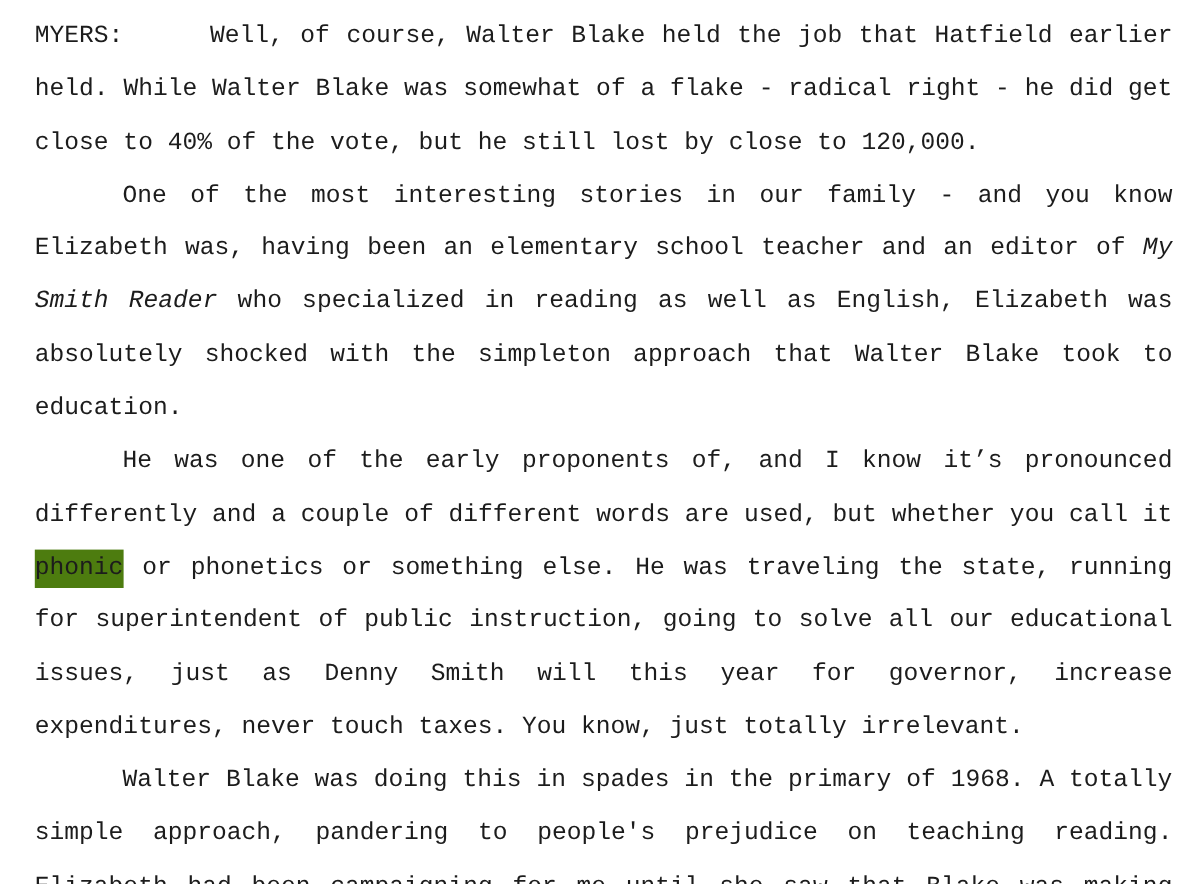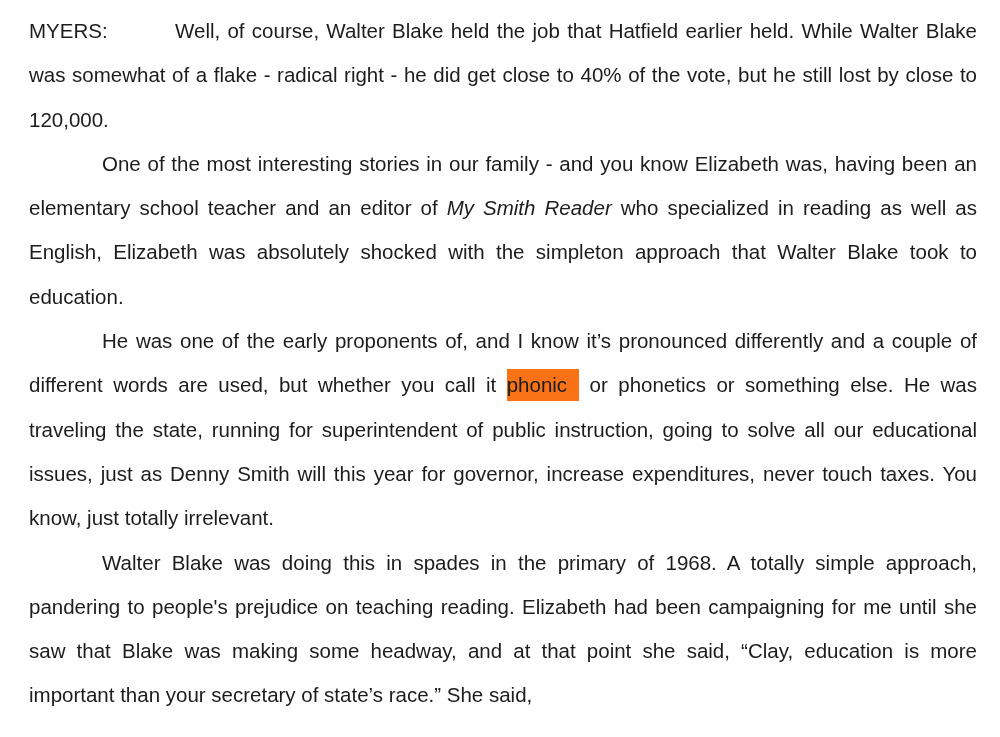--- a/index.html
+++ b/index.html
@@ -20,34 +20,35 @@
       width: 948px;
       font-family: "Liberation Sans", sans-serif;
       font-size: 20.5px;
       line-height: 44.3px;
       color: #1c1c1c;
     }
     .para {
       margin: 0;
       text-align: justify;
       text-indent: 73px;
+      font-family: Liberation Mono, monospace;
     }
     .para.first {
       text-indent: 0;
     }
     .speaker {
       display: inline-block;
       width: 146px;
     }
     .italic {
       font-style: italic;
     }
     .highlight {
-      background: #f97316;
-      padding: 4px 12px 5px 0;
+      background: #4d7c0f;
+      padding: 4px 0 5px 0;
     }
     .tail {
       text-align-last: left;
     }
   </style>
 </head>
 <body>
 
 <div class="page">
 

